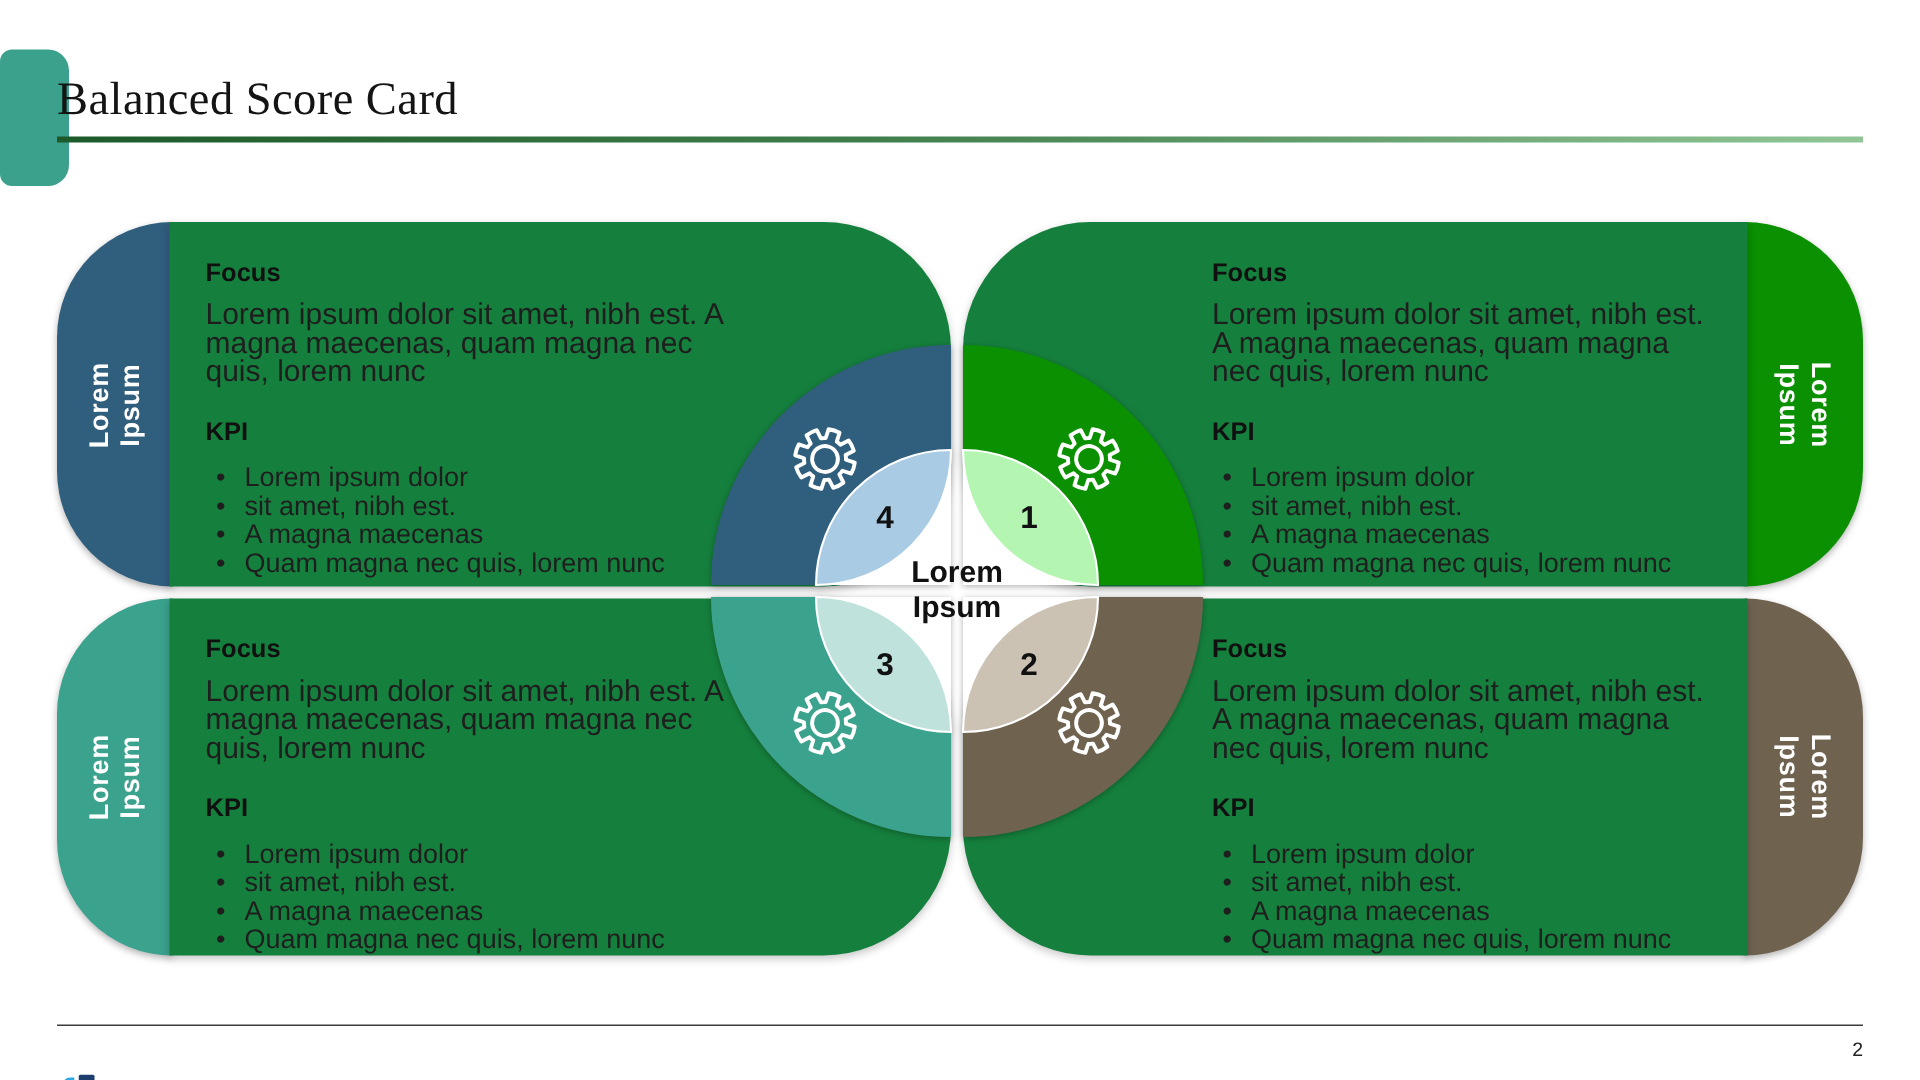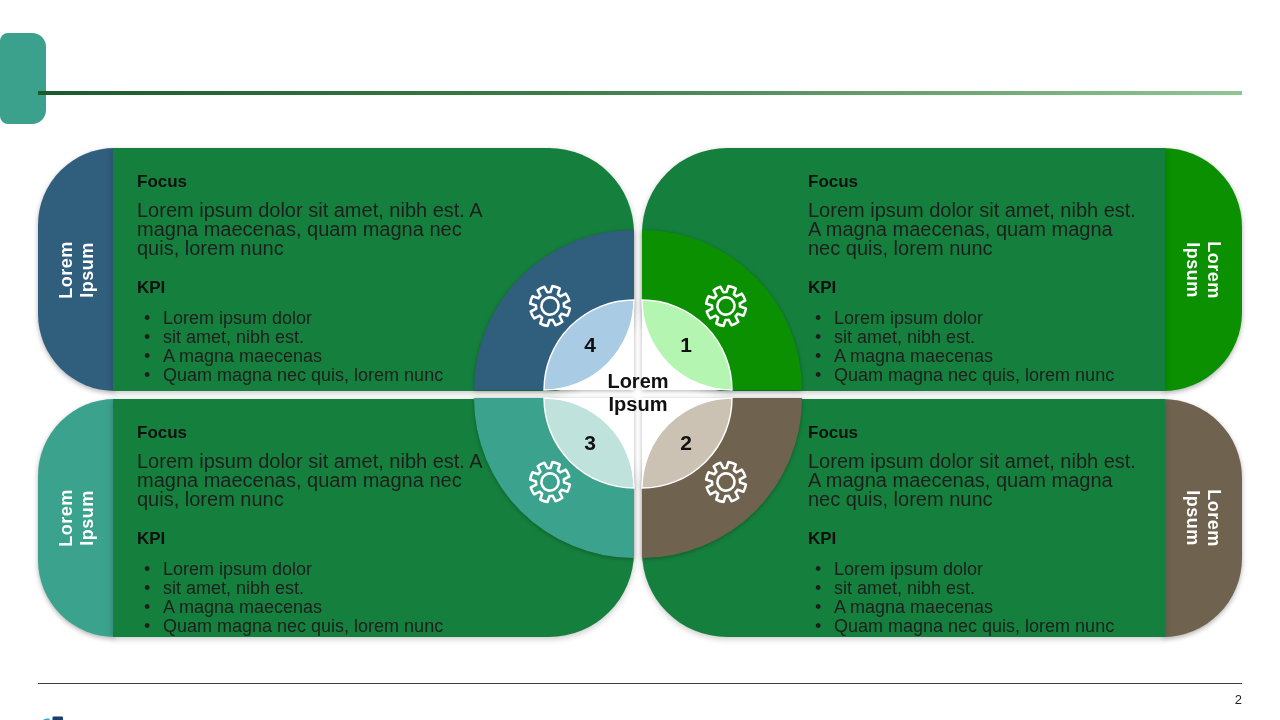--- a/index.html
+++ b/index.html
@@ -63,20 +63,21 @@
   .copyright{position:absolute;left:50%;transform:translateX(-50%);top:736px;font-size:12px;
              color:#ec4899;letter-spacing:-.2px;}
   .page-num{position:absolute;right:38px;top:692px;font-size:13px;color:#222;}
 </style>
 </head>
 <body>
 
 <div class="slide">
 
   <div class="accent-tab" style="background-color: rgb(59, 161, 140);"></div>
+  <div class="page-title">Balanced Score Card</div>
   <div class="title-rule"></div>
 
   <div class="tab left row1" style="background-color: rgb(48, 94, 125);">
     <div class="tab-label">
       <div>Lorem</div>
       <div>Ipsum</div>
     </div>
   </div>
   <div class="panel tl">
     <p class="h-focus">Focus</p>

